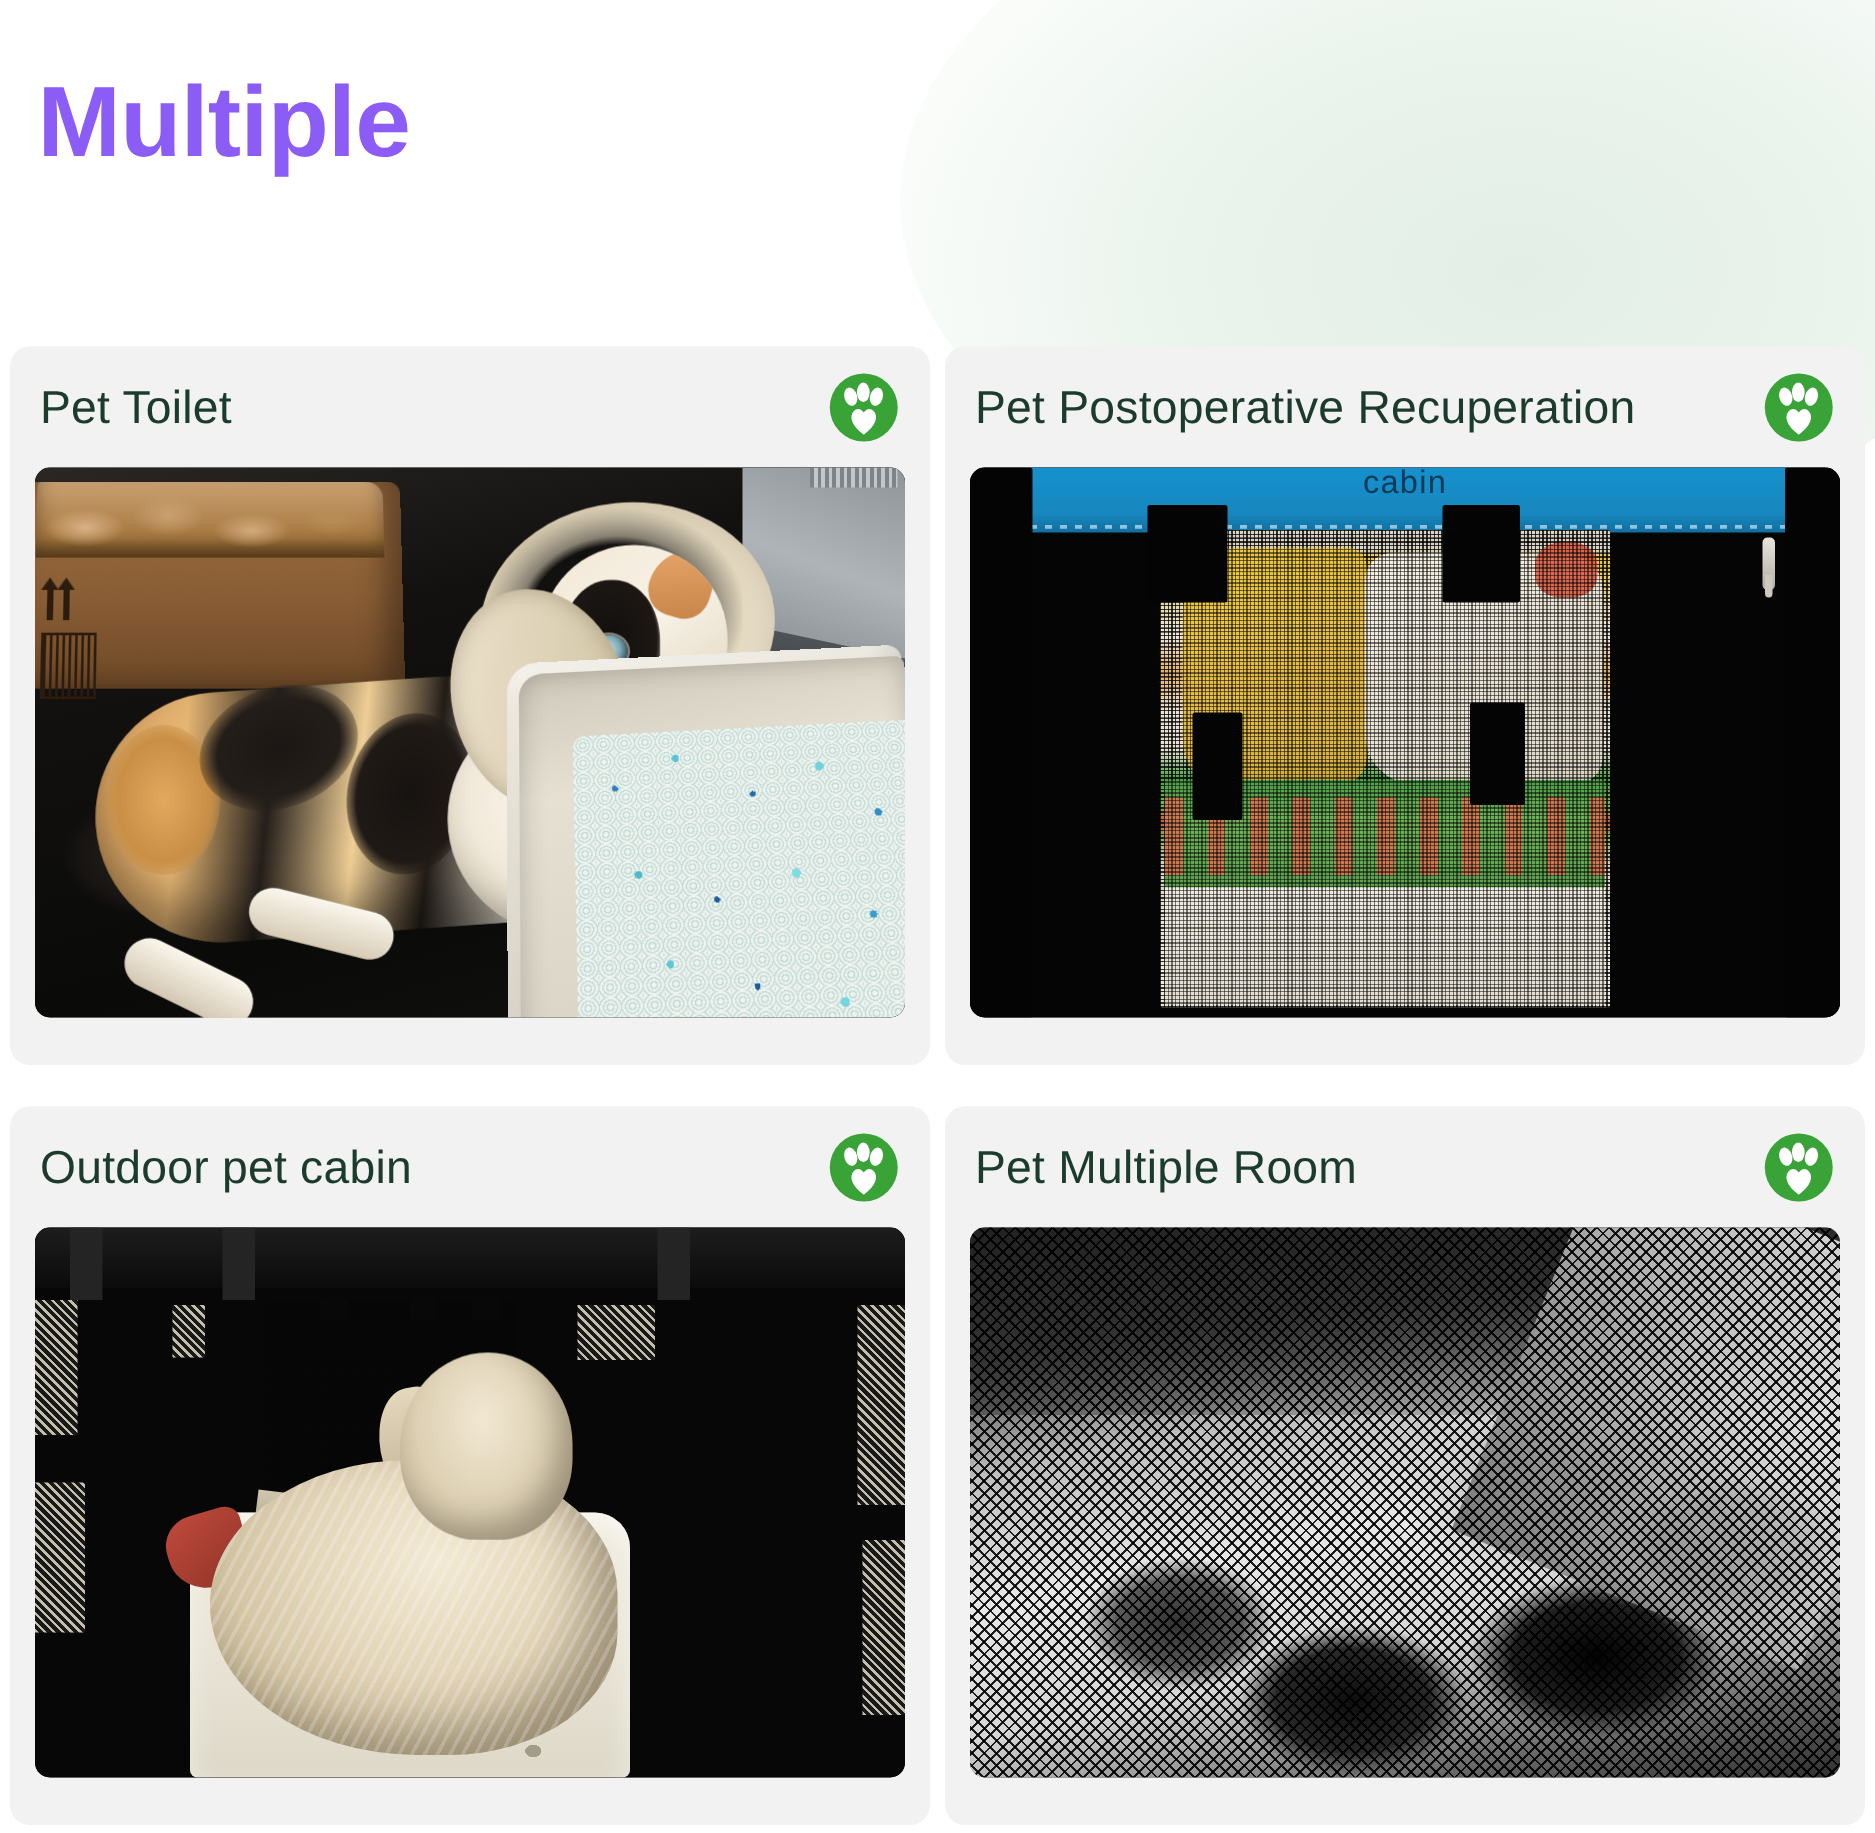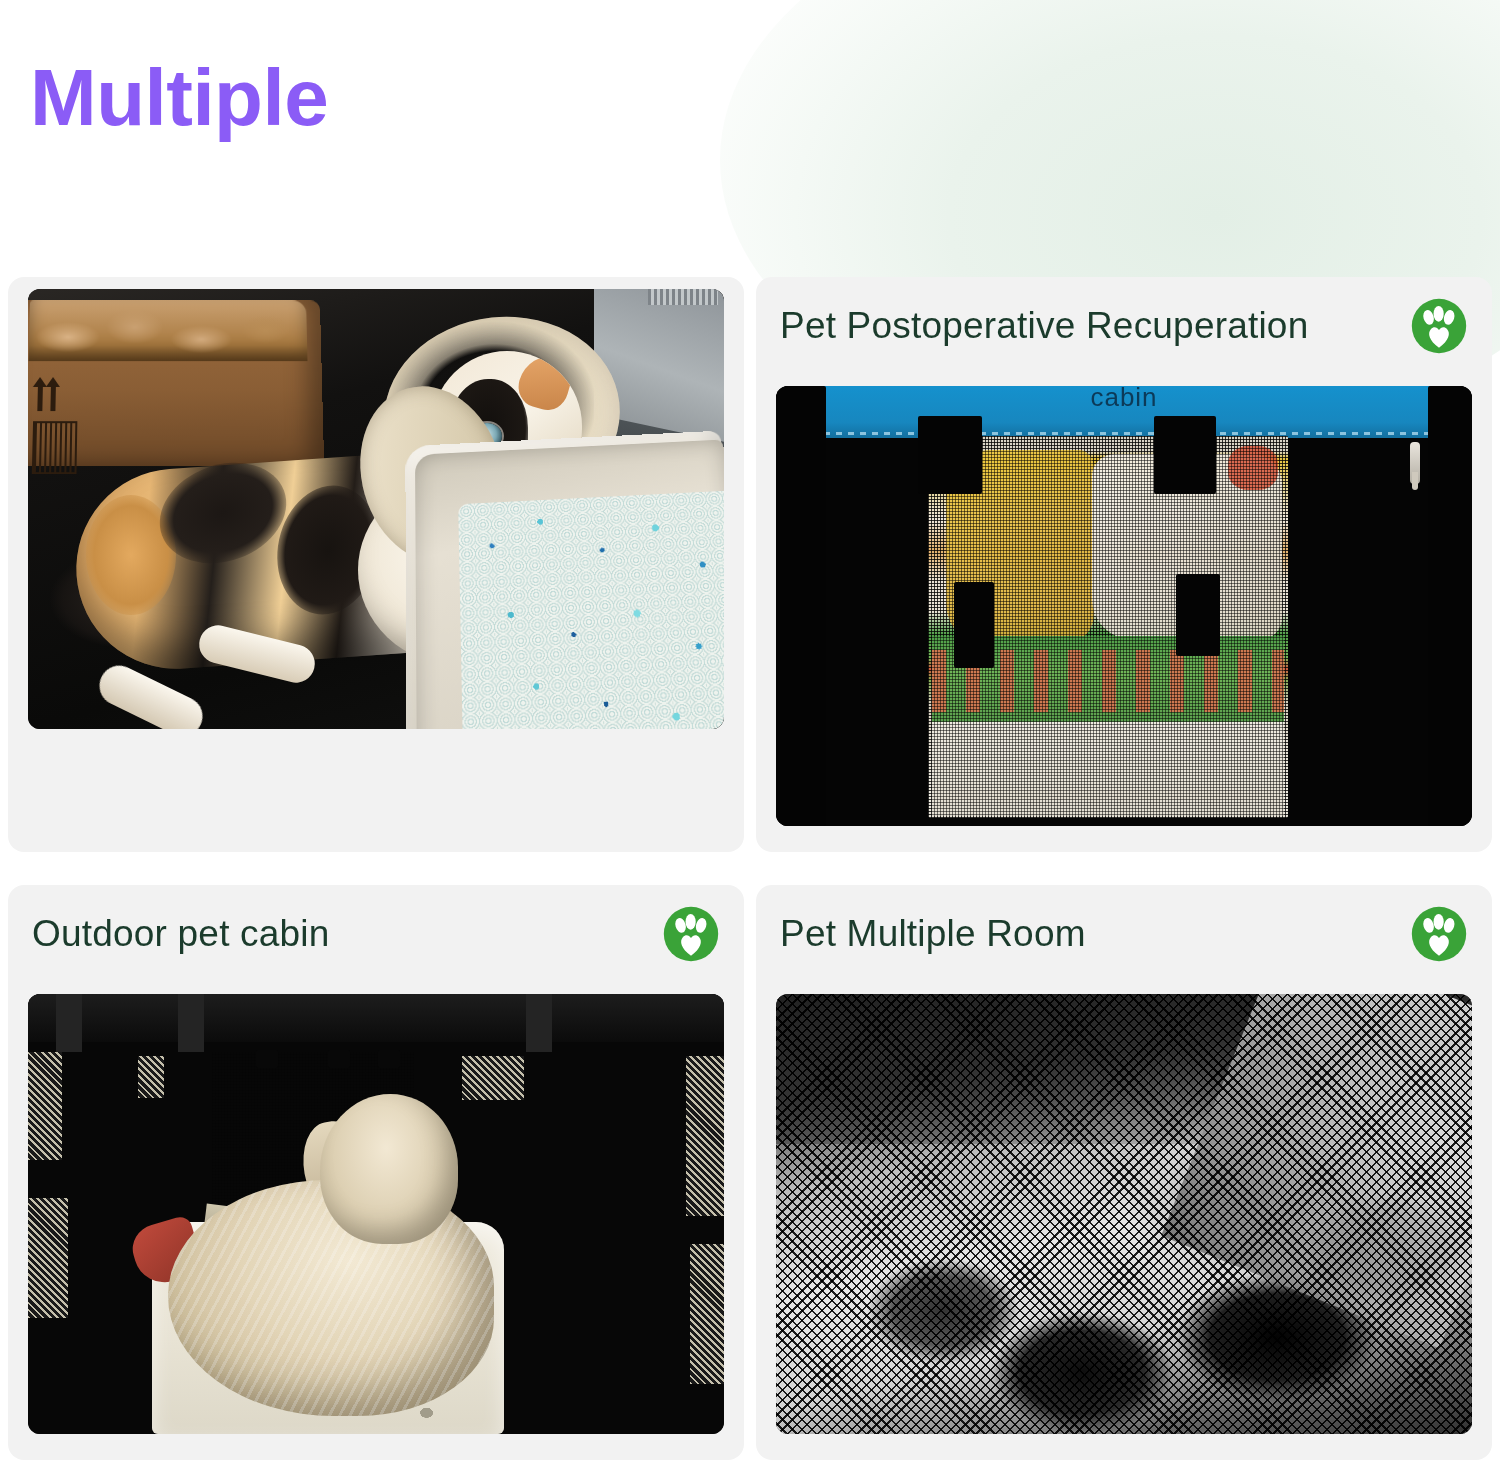--- a/index.html
+++ b/index.html
@@ -75,21 +75,21 @@
     line-height: 1;
     letter-spacing: 0.2px;
     white-space: nowrap;
   }
   .paw-badge {
     width: 58px;
     height: 58px;
     flex: 0 0 58px;
   }
   .photo-wrap {
-    margin: 12px 20px;
+    margin: 0 20px;
     height: 440px;
     border-radius: 12px;
     overflow: hidden;
     position: relative;
     background: #0a0a0a;
   }
   .photo { position: absolute; inset: 0; overflow: hidden; }
 
   
   .p1-floor {
@@ -479,20 +479,32 @@
 
   <div id="bg-glow"></div>
 
   <div id="heading">
     <span class="line">Multiple</span>
   </div>
 
   <div class="grid">
 
     <div class="card">
+      <div class="card-head">
+        <div class="card-title">Pet Toilet</div>
+        <span class="paw-badge">
+          <svg viewBox="0 0 64 64" width="58" height="58" aria-hidden="true">
+            <circle cx="32" cy="32" r="30" fill="#3aa338"></circle>
+            <ellipse cx="20.5" cy="22.5" rx="5.6" ry="8.2" fill="#ffffff" transform="rotate(-16 20.5 22.5)"></ellipse>
+            <ellipse cx="31.6" cy="18.6" rx="5.6" ry="8.6" fill="#ffffff"></ellipse>
+            <ellipse cx="43.2" cy="22.5" rx="5.6" ry="8.2" fill="#ffffff" transform="rotate(16 43.2 22.5)"></ellipse>
+            <path d="M32 56 C21 48 19 40 23 35.5 C26.5 31.6 30 33.6 32 36.4 C34 33.6 37.5 31.6 41 35.5 C45 40 43 48 32 56 Z" fill="#ffffff"></path>
+          </svg>
+        </span>
+      </div>
       <div class="photo-wrap">
         <div class="photo">
           <div class="p1-floor"></div>
           <div class="p1-wall"></div>
           <div class="p1-wall-dark"></div>
           <div class="p1-vent"></div>
           <div class="p1-box">
             <div class="p1-box-inner">
                 <div class="p1-box-crumple"></div>
               </div>

